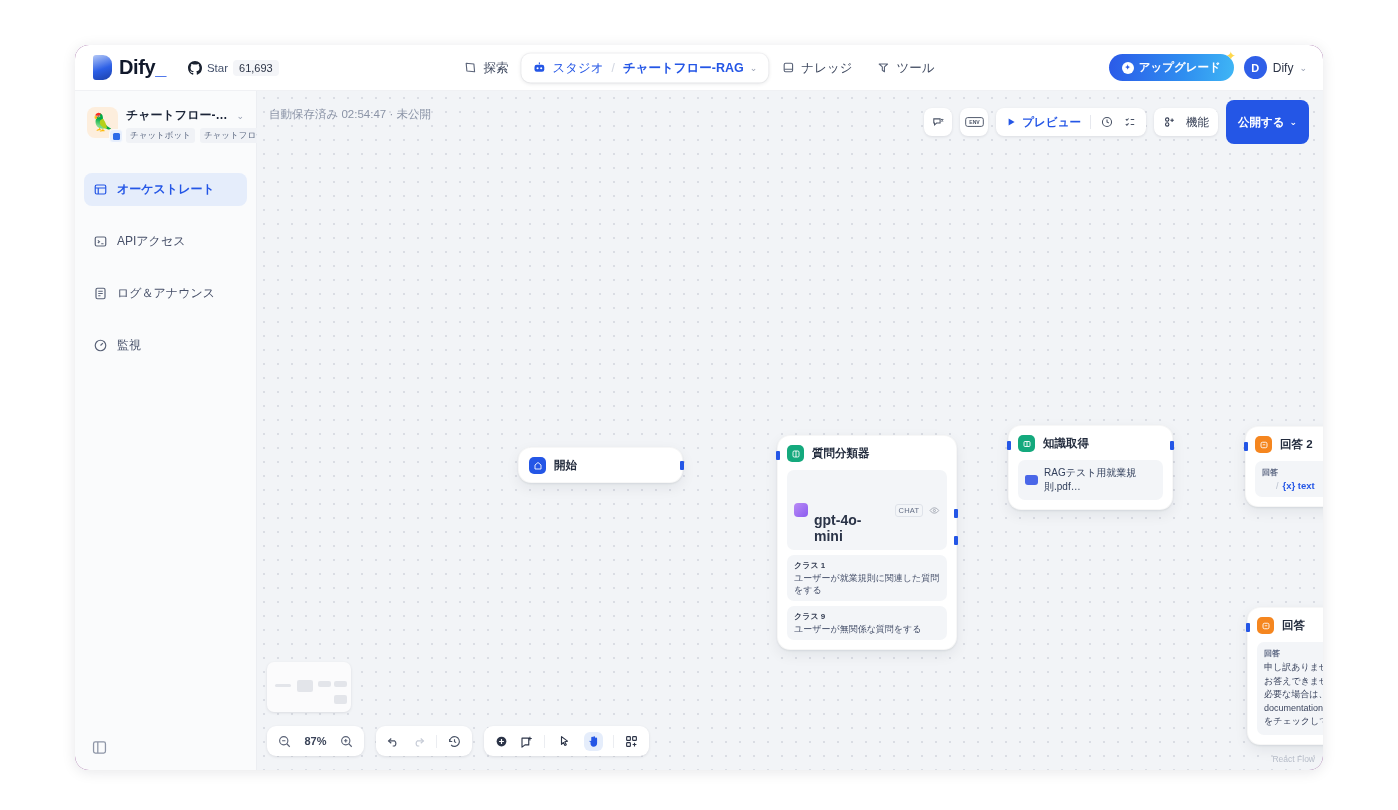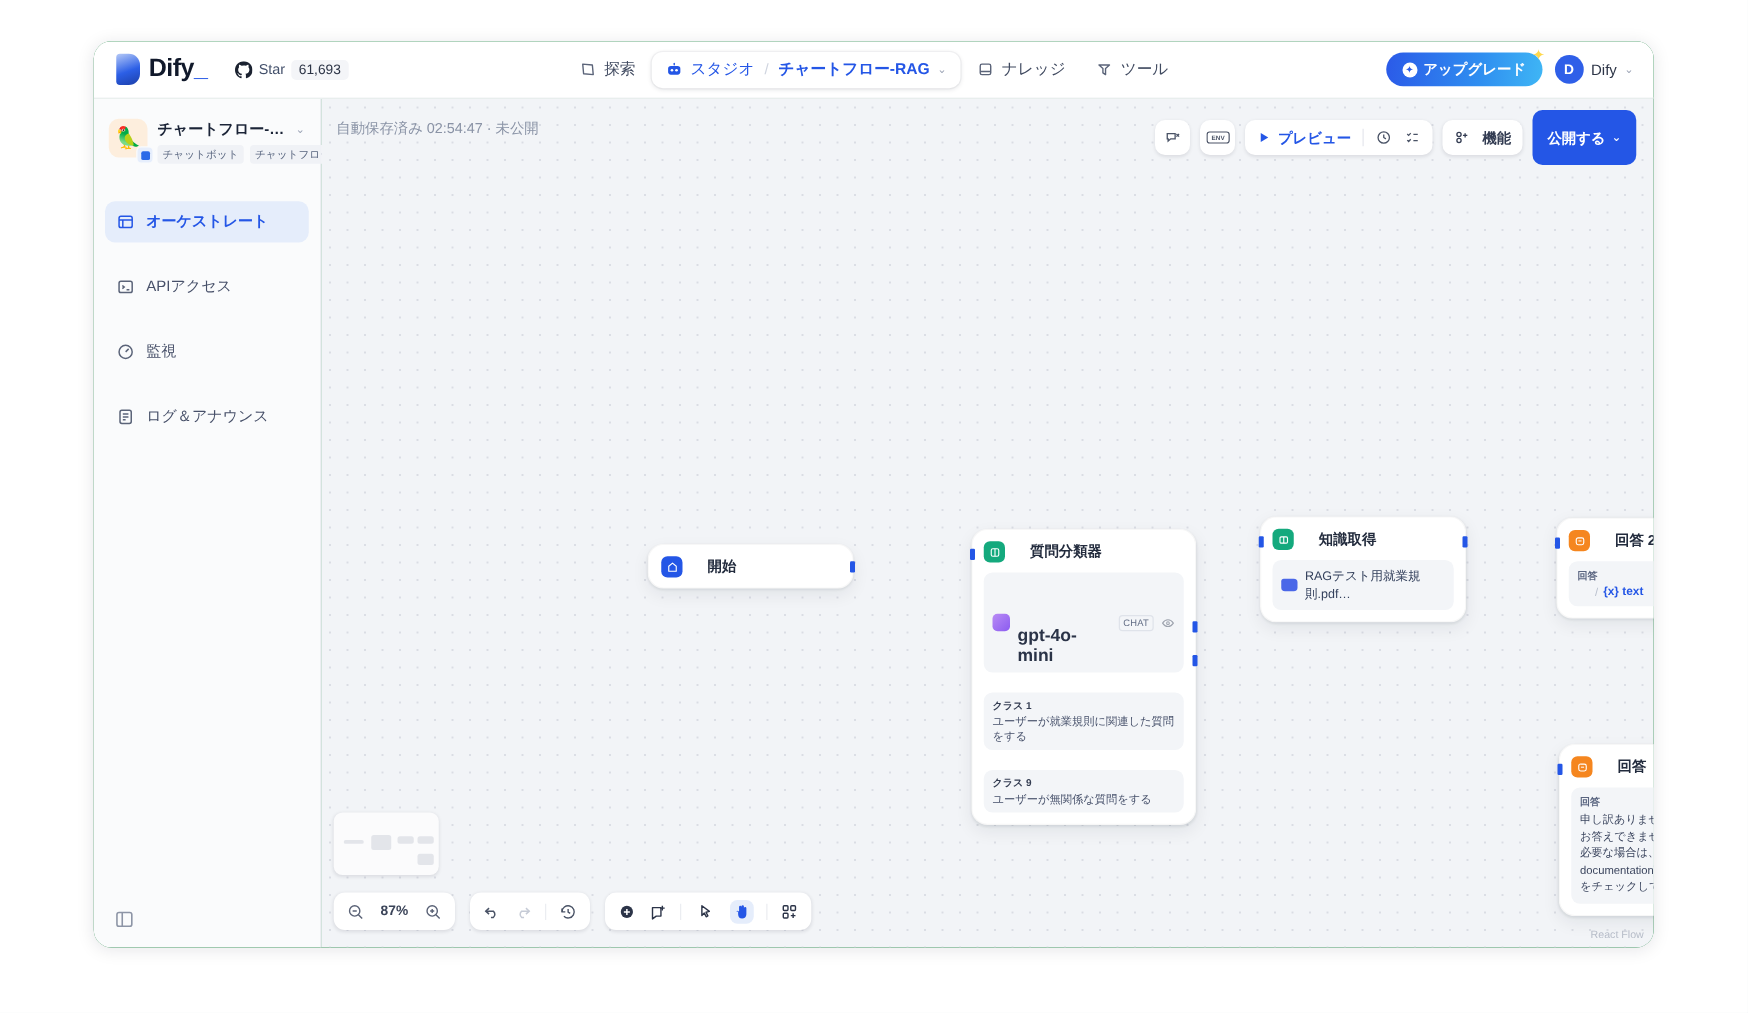--- a/index.html
+++ b/index.html
@@ -3,23 +3,23 @@
 <meta charset="utf-8">
 <style>
   * { box-sizing: border-box; margin: 0; padding: 0; }
   html, body {
     width: 1398px; height: 810px;
     background: #ffffff;
     font-family: "Liberation Sans", "DejaVu Sans", sans-serif;
     overflow: hidden;
   }
   #app {
-    position: absolute; left: 75px; top: 33px;
+    position: absolute; left: 75px; top: 45px;
     width: 1248px; height: 725px;
-    background: #15803d;
+    background: #701a75;
     border-radius: 14px;
     overflow: hidden;
     box-shadow: 0 2px 14px rgba(16,24,40,.10);
   }
 
   
   .header {
     position: relative;
     height: 46px;
     background: #ffffff;
@@ -167,38 +167,38 @@
     background: #fff; box-shadow: 0 1px 3px rgba(16,24,40,.10);
     display: flex; align-items: center; justify-content: center;
   }
   .ca-group {
     height: 28px; border-radius: 8px; background: #fff;
     box-shadow: 0 1px 3px rgba(16,24,40,.10);
     display: flex; align-items: center; padding: 0 9px; gap: 9px;
   }
   .ca-group .label { font-size: 11.5px; color: #2456e6; font-weight: 600; text-align: right; }
   .ca-group .divider { width: 1px; height: 14px; background: #e6e8ee; }
-  .ca-group.plain .label { color: #333c52; font-weight: 700; }
+  .ca-group.plain .label { color: #333c52; font-weight: 400; }
   .publish-btn {
     height: 44px; border-radius: 8px;
     background: #2456e6; color: #fff;
     display: flex; align-items: center; gap: 5px;
     padding: 0 12px; font-size: 11.5px; font-weight: 600;
   }
 
   
   .node {
     position: absolute;
     background: #ffffff;
     border-radius: 13px;
     box-shadow: 0 1px 2px rgba(16,24,40,.08), 0 5px 14px rgba(16,24,40,.07);
     border: 1px solid rgba(16,24,40,.035);
     padding: 9px;
   }
-  .node-head { display: flex; align-items: center; gap: 20px; }
+  .node-head { display: flex; align-items: center; gap: 8px; }
   .node-ico {
     width: 17px; height: 17px; border-radius: 5px;
     display: flex; align-items: center; justify-content: center;
     flex: none;
   }
   .node-ico svg { width: 10px; height: 10px; fill: #fff; }
   .node-title { font-size: 11.5px; font-weight: 700; color: #222b3d; }
   .node-body { margin-top: 8px; display: flex; flex-direction: column; gap: 5px; }
   .chip {
     background: #f3f5f8; border-radius: 7px;
@@ -209,21 +209,21 @@
     background: linear-gradient(135deg,#b98bf5,#8b5cf0);
     flex: none;
   }
   .model-name { font-size: 14px; color: #2a3347; font-weight: 600; margin-top: 36px; }
   .pill {
     font-size: 7.5px; color: #626d85;
     border: 1px solid #dfe3ea; border-radius: 3px;
     padding: 1px 3px; letter-spacing: .2px;
   }
   .eye { width: 11px; height: 11px; opacity: .5; }
-  .clsbox { background: #f3f5f8; border-radius: 7px; padding: 5px 7px; margin-top: 11px; }
+  .clsbox { background: #f3f5f8; border-radius: 7px; padding: 5px 7px; }
   .cls-label { font-size: 8px; font-weight: 700; color: #343d52; }
   .cls-text { font-size: 9px; color: #46506a; line-height: 1.35; margin-top: 1px; }
   .kb-row { display: flex; align-items: center; gap: 6px; }
   .kb-ico { width: 13px; height: 10px; border-radius: 2px 3px 3px 3px; background: #4a67e8; flex: none; }
   .kb-name { font-size: 10px; color: #33405c; }
   .ans-label { font-size: 8px; color: #5a6580; font-weight: 600; }
   .ans-var { display: flex; align-items: center; gap: 4px; margin-top: 2px; }
   .ans-var .vslash { font-size: 9px; color: #b8bfcd; }
   .ans-var .vname { font-size: 9.5px; color: #2456e6; font-weight: 600; }
   .ans-var .home { width: 10px; height: 10px; }
@@ -367,31 +367,31 @@
         </div>
         <div class="menu-item">
           <svg class="mi-ico" viewBox="0 0 20 20" fill="none" stroke="#5b6479" stroke-width="1.6">
             <rect x="3" y="4" width="14" height="12" rx="2"></rect>
               <path d="M6.5 8.5l2 1.7-2 1.7M11 13h3"></path>
           </svg>
           <span>APIアクセス</span>
         </div>
         <div class="menu-item">
           <svg class="mi-ico" viewBox="0 0 20 20" fill="none" stroke="#5b6479" stroke-width="1.6">
+            <rect x="4" y="3" width="12" height="14" rx="2"></rect>
+              <path d="M7 7h6M7 10h6M7 13h3"></path>
+          </svg>
+          <span>ログ＆アナウンス</span>
+        </div>
+        <div class="menu-item">
+          <svg class="mi-ico" viewBox="0 0 20 20" fill="none" stroke="#5b6479" stroke-width="1.6">
             <circle cx="10" cy="10" r="7"></circle>
               <path d="M10 10l3.2-3.2"></path>
           </svg>
           <span>監視</span>
-        </div>
-        <div class="menu-item">
-          <svg class="mi-ico" viewBox="0 0 20 20" fill="none" stroke="#5b6479" stroke-width="1.6">
-            <rect x="4" y="3" width="12" height="14" rx="2"></rect>
-              <path d="M7 7h6M7 10h6M7 13h3"></path>
-          </svg>
-          <span>ログ＆アナウンス</span>
         </div>
       </div>
 
       <svg class="collapse-btn" viewBox="0 0 20 20" fill="none" stroke="#8d95a6" stroke-width="1.5">
         <rect x="3" y="3.5" width="14" height="13" rx="2"></rect>
           <path d="M8 3.5v13"></path>
       </svg>
     </div>
 
     <div class="canvas">

